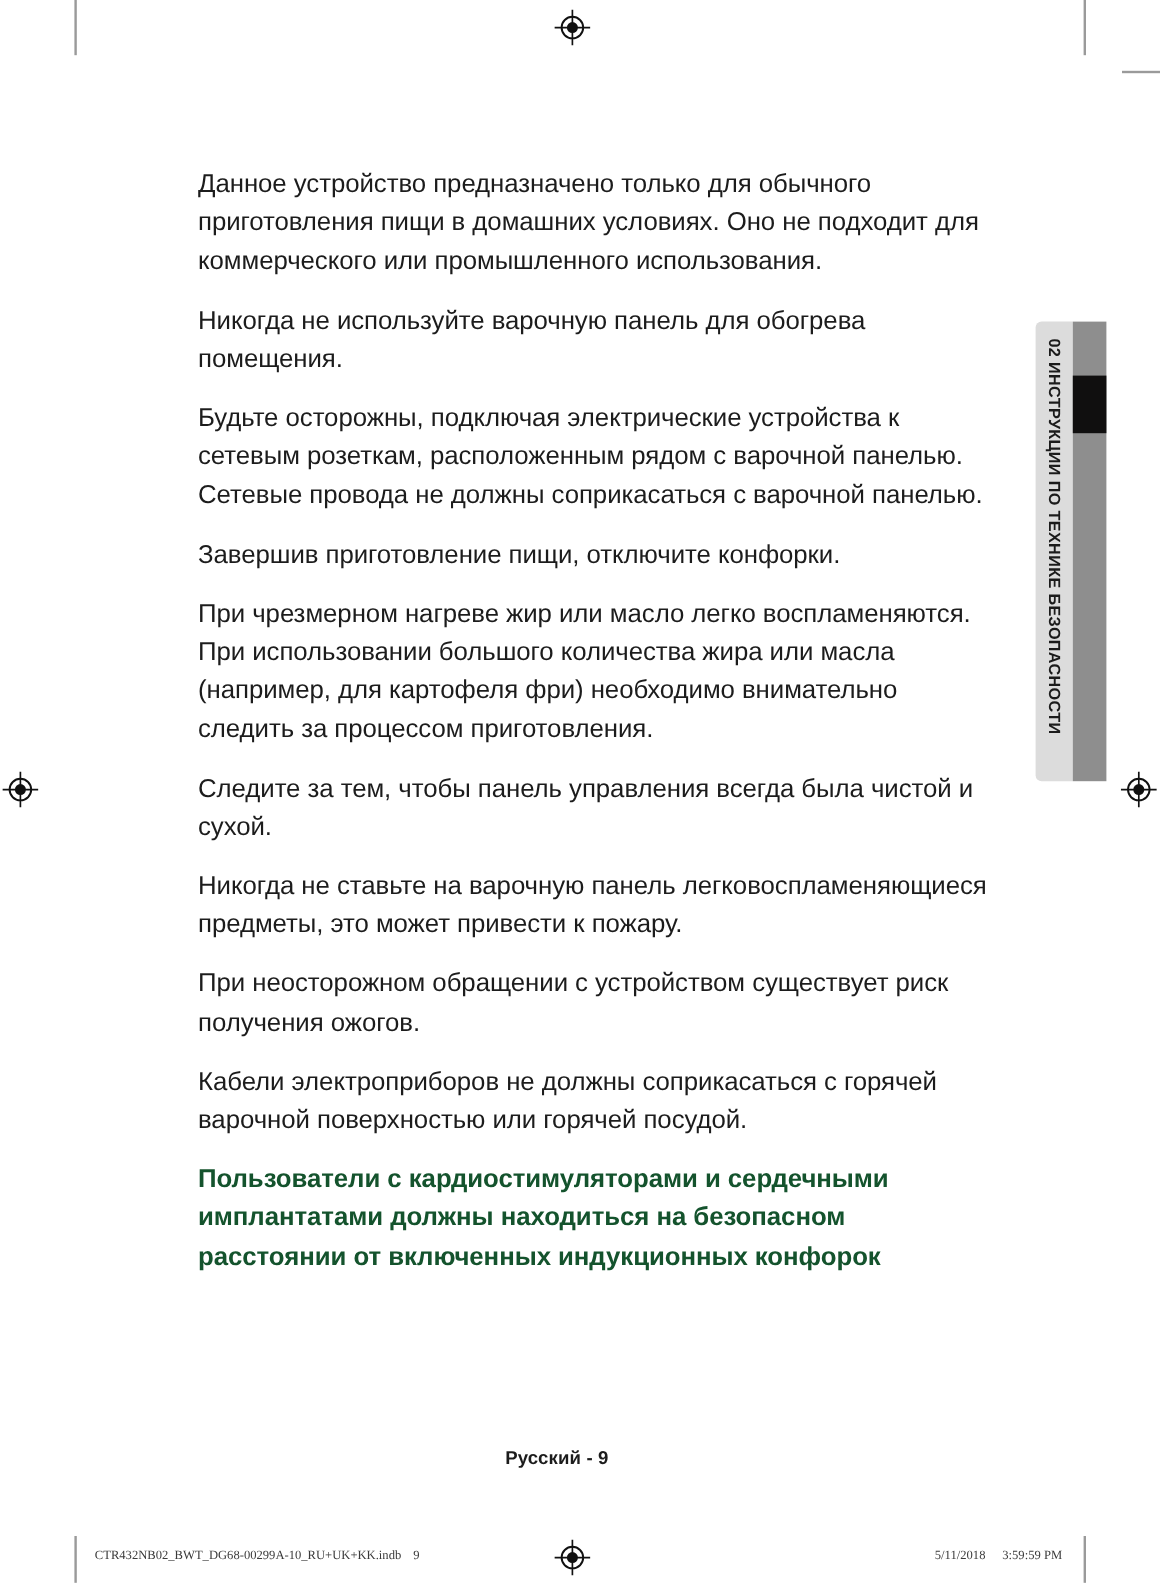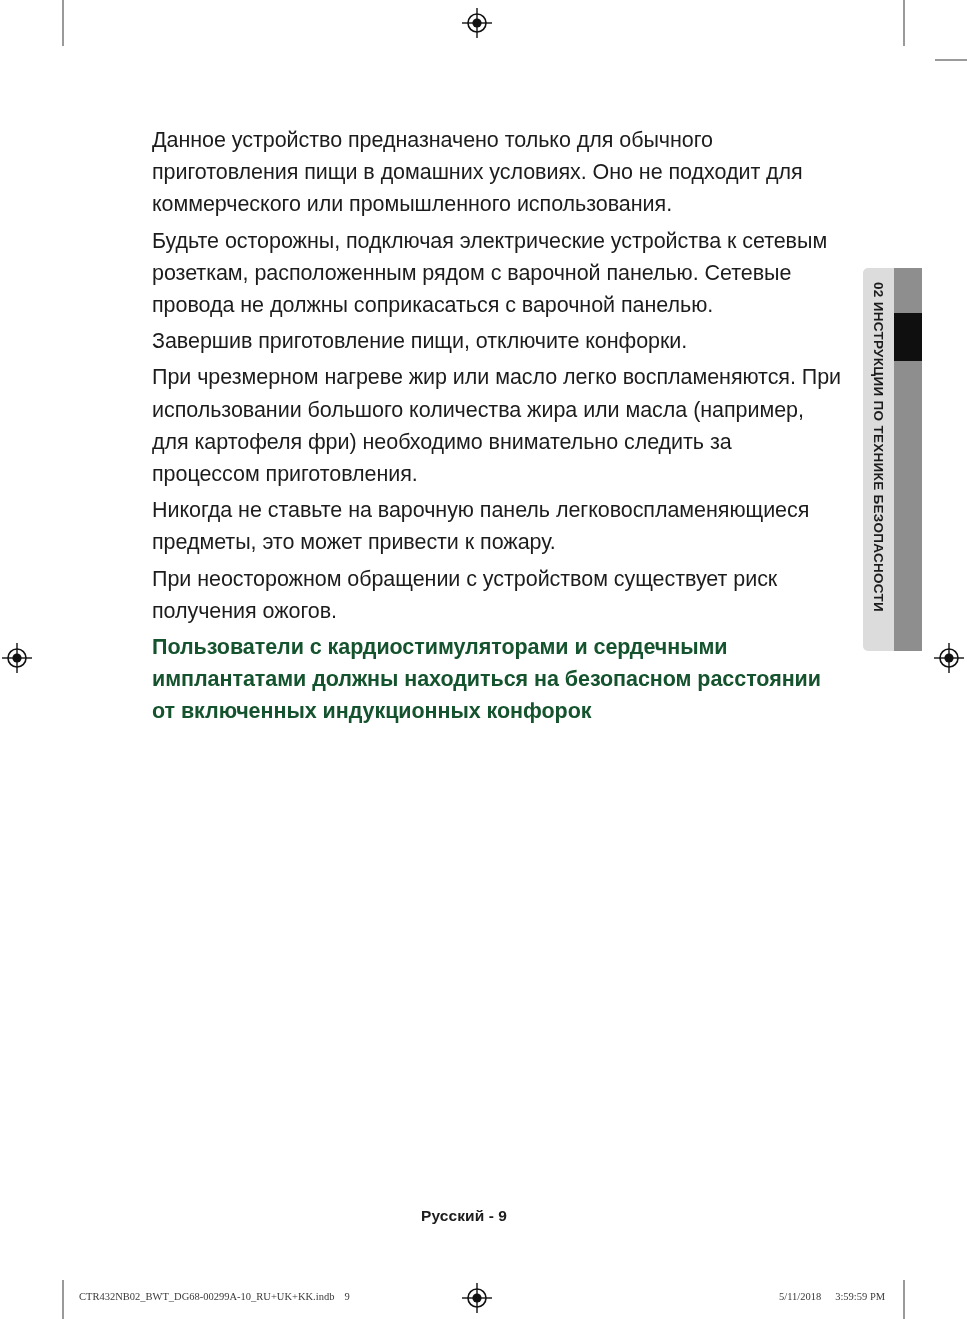--- a/index.html
+++ b/index.html
@@ -48,21 +48,21 @@
   #content-column {
     position: absolute;
     left: 148px;
     top: 120px;
     width: 700px;
   }
   .para {
     font-size: 21.5px;
     line-height: 32.2px;
     letter-spacing: -0.05px;
-    margin: 4px;
+    margin: 17px;
     color: #1c1c1c;
     font-weight: 400;
   }
   .para.bold {
     font-weight: 700;
     color: #14532d;
   }
 
   
   #side-tab {
@@ -193,25 +193,28 @@
 
 <div id="side-tab"></div>
 <div id="side-tab-bar"></div>
 <div id="side-tab-marker"></div>
 <div id="side-tab-text">
   <span id="side-tab-label">02  ИНСТРУКЦИИ ПО ТЕХНИКЕ БЕЗОПАСНОСТИ</span>
 </div>
 
 <div id="content-column">
     <p class="para">Данное устройство предназначено только для обычного приготовления пищи в домашних условиях. Оно не подходит для коммерческого или промышленного использования.</p>
+    <p class="para">Никогда не используйте варочную панель для обогрева помещения.</p>
     <p class="para">Будьте осторожны, подключая электрические устройства к сетевым розеткам, расположенным рядом с варочной панелью. Сетевые провода не должны соприкасаться с варочной панелью.</p>
     <p class="para">Завершив приготовление пищи, отключите конфорки.</p>
     <p class="para">При чрезмерном нагреве жир или масло легко воспламеняются. При использовании большого количества жира или масла (например, для картофеля фри) необходимо внимательно следить за процессом приготовления.</p>
+    <p class="para">Следите за тем, чтобы панель управления всегда была чистой и сухой.</p>
     <p class="para">Никогда не ставьте на варочную панель легковоспламеняющиеся предметы, это может привести к пожару.</p>
     <p class="para">При неосторожном обращении с устройством существует риск получения ожогов.</p>
+    <p class="para">Кабели электроприборов не должны соприкасаться с горячей варочной поверхностью или горячей посудой.</p>
     <p class="para bold">Пользователи с кардиостимуляторами и сердечными имплантатами должны находиться на безопасном расстоянии от включенных индукционных конфорок</p>
   </div>
 
 <div id="page-footer">
   <span id="page-footer-label">Русский - 9</span>
 </div>
 
 <div id="print-meta-left">
   <span>CTR432NB02_BWT_DG68-00299A-10_RU+UK+KK.indb</span><span class="pagenum">9</span>
 </div>

